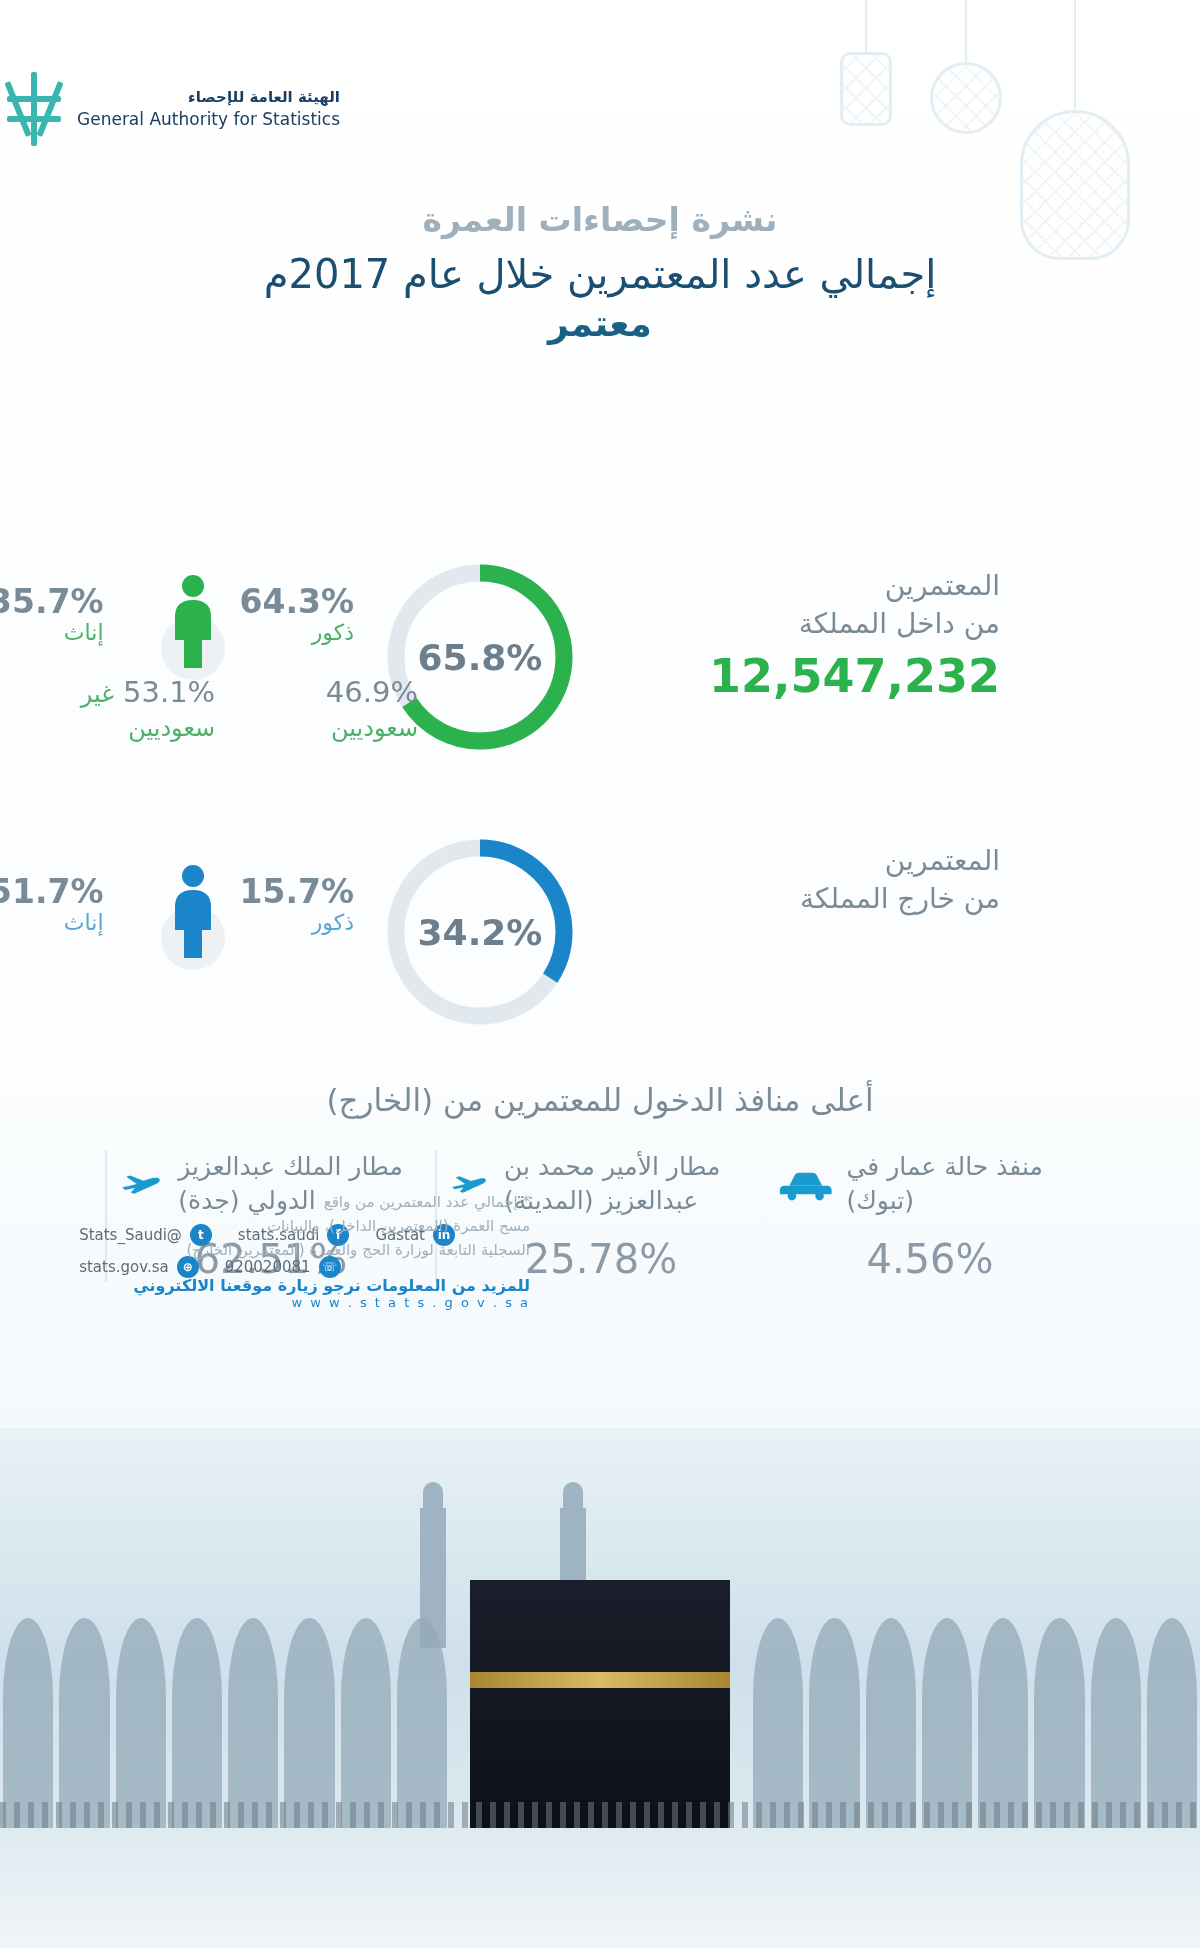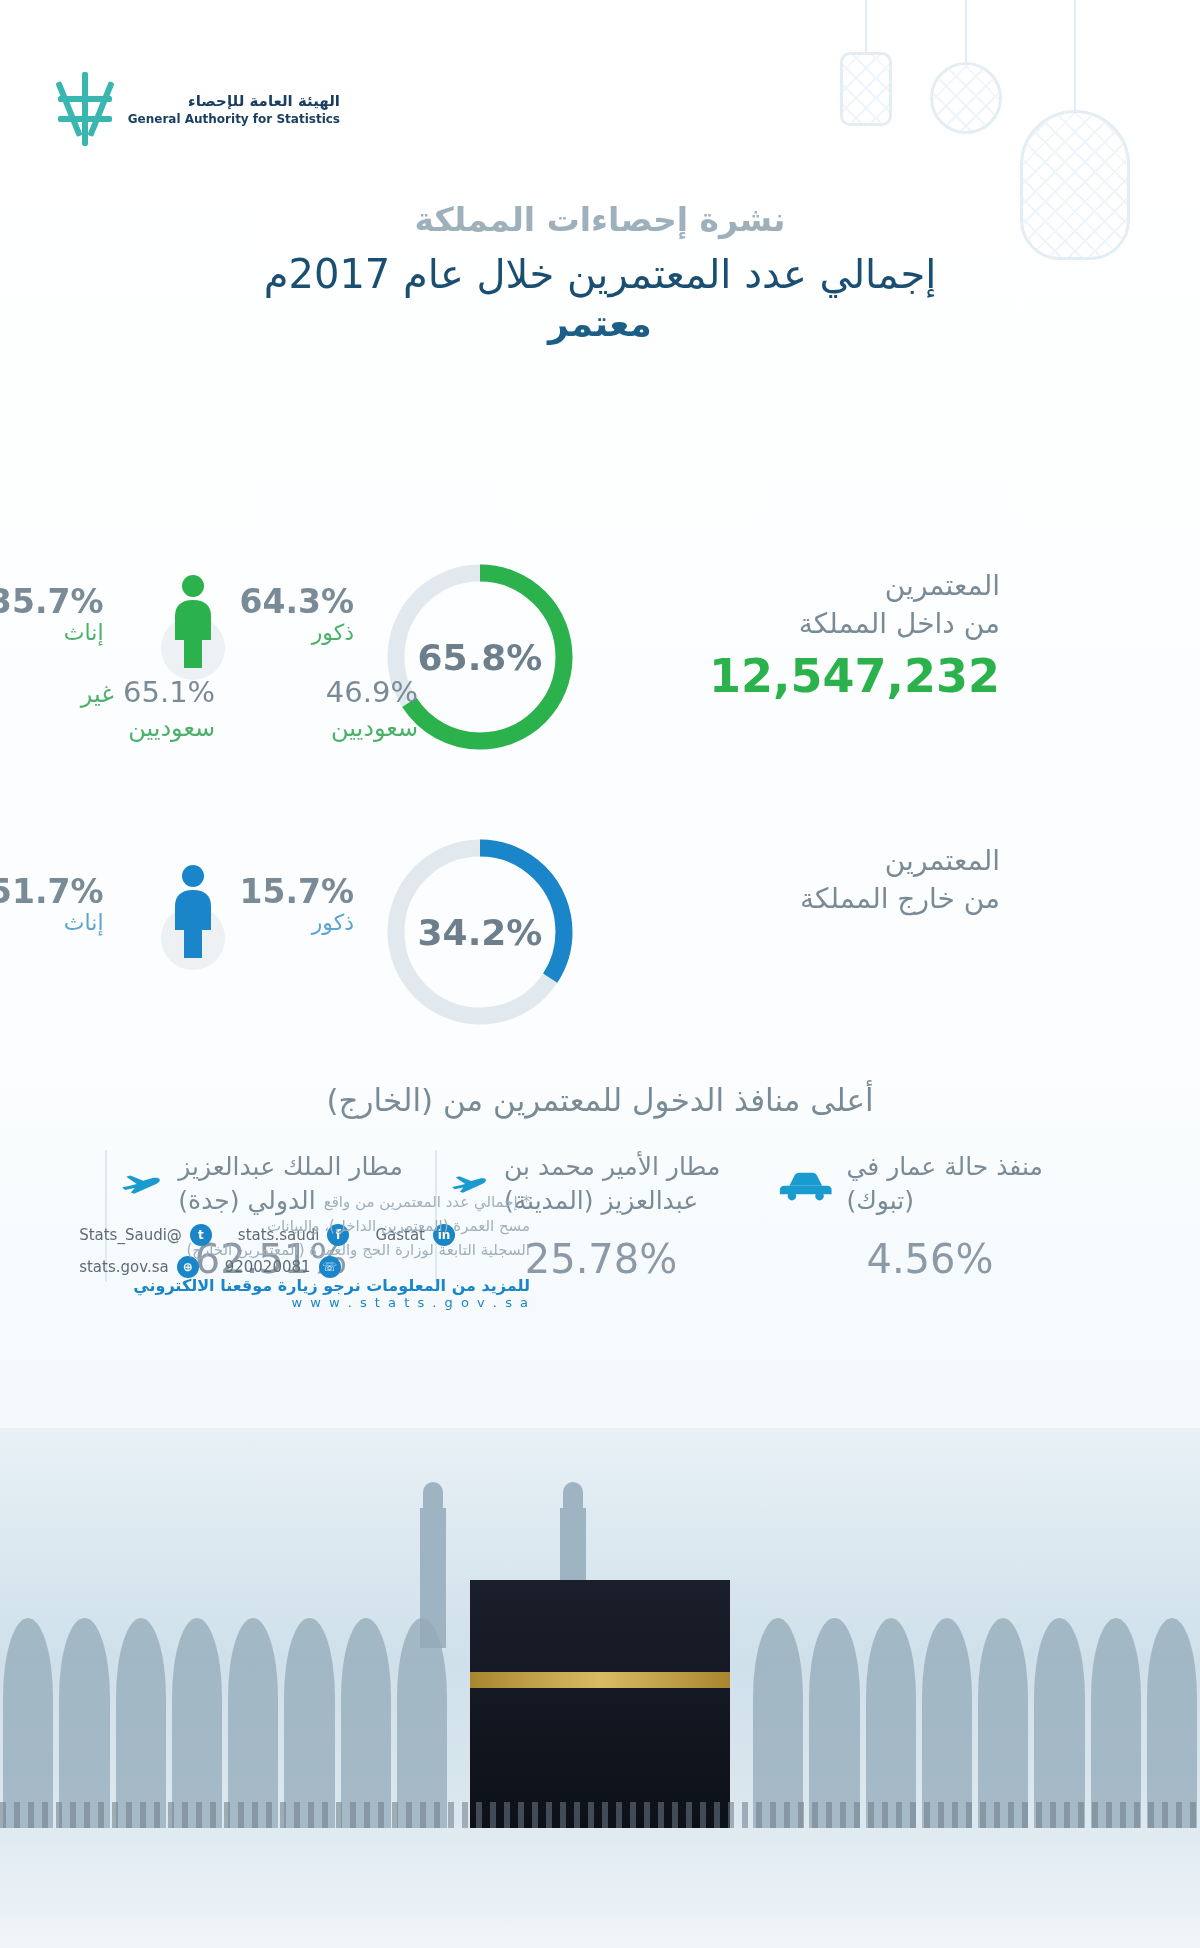--- a/index.html
+++ b/index.html
@@ -37,21 +37,21 @@
        repeating-linear-gradient(-45deg, transparent 0 12px, #eef5f9 12px 14px);
      opacity: .9; }
 
   
   .logo {
     position: absolute; top: 70px; right: 860px; display: flex; align-items: center; gap: 12px;
   }
   .logo-mark { width: 62px; height: 78px; position: relative; }
   .logo-text { text-align: right; line-height: 1.35; }
   .logo-ar { font-size: 15px; color: #1b3f63; font-weight: bold; letter-spacing: .5px; }
-  .logo-en { font-size: 12px; color: #1b3f63; font-weight: bold; }
+  .logo-en { font-size: 17px; color: #1b3f63; }
 
   .titles { position: absolute; top: 200px; left: 0; right: 0; text-align: center; }
   .sub-title { font-size: 33px; color: #9fb0bd; font-weight: bold; }
   .main-title { font-size: 40px; color: #1b4f72; font-weight: normal; margin-top: 12px; }
   .big-number-row {
     margin-top: 6px; display: flex; align-items: flex-end; justify-content: center; gap: 14px;
   }
   .big-number { font-size: 104px; color: #1b5e86; font-weight: bold; letter-spacing: -2px; line-height: 1; }
   .big-unit { font-size: 36px; color: #1b5e86; font-weight: bold; padding-bottom: 14px; }
 
@@ -180,21 +180,21 @@
           <rect x="12" y="10" width="6" height="58" rx="2" transform="rotate(-22 15 39)"></rect>
           <rect x="44" y="10" width="6" height="58" rx="2" transform="rotate(22 47 39)"></rect>
           <rect x="4" y="26" width="54" height="6" rx="2"></rect>
           <rect x="4" y="46" width="54" height="6" rx="2"></rect>
         </g>
       </svg>
     </div>
   </div>
 
   <div class="titles">
-    <div class="sub-title">نشرة إحصاءات المملكة</div>
+    <div class="sub-title">نشرة إحصاءات العمرة</div>
     <div class="main-title">إجمالي عدد المعتمرين خلال عام 2017م</div>
     <div class="big-number-row">
       <div class="big-unit">معتمر</div>
     </div>
   </div>
 
   <div class="block inside">
     <div class="labels">
       <div class="lab-line">المعتمرين</div>
       <div class="lab-line">من داخل المملكة</div>
@@ -233,21 +233,21 @@
 
       </div>
     </div>
 
     <div class="sub-row" style="top:130px; right:760px;">
       <div class="sub-item">
         <span>46.9%</span>
         <span class="nm" style="color:#4cb06a">سعوديين</span>
       </div>
       <div class="sub-item">
-        <span>65.1%</span>
+        <span>53.1%</span>
         <span class="nm" style="color:#4cb06a">غير سعوديين</span>
       </div>
     </div>
   </div>
 
   <div class="block outside">
     <div class="labels">
       <div class="lab-line">المعتمرين</div>
       <div class="lab-line">من خارج المملكة</div>
     </div>

